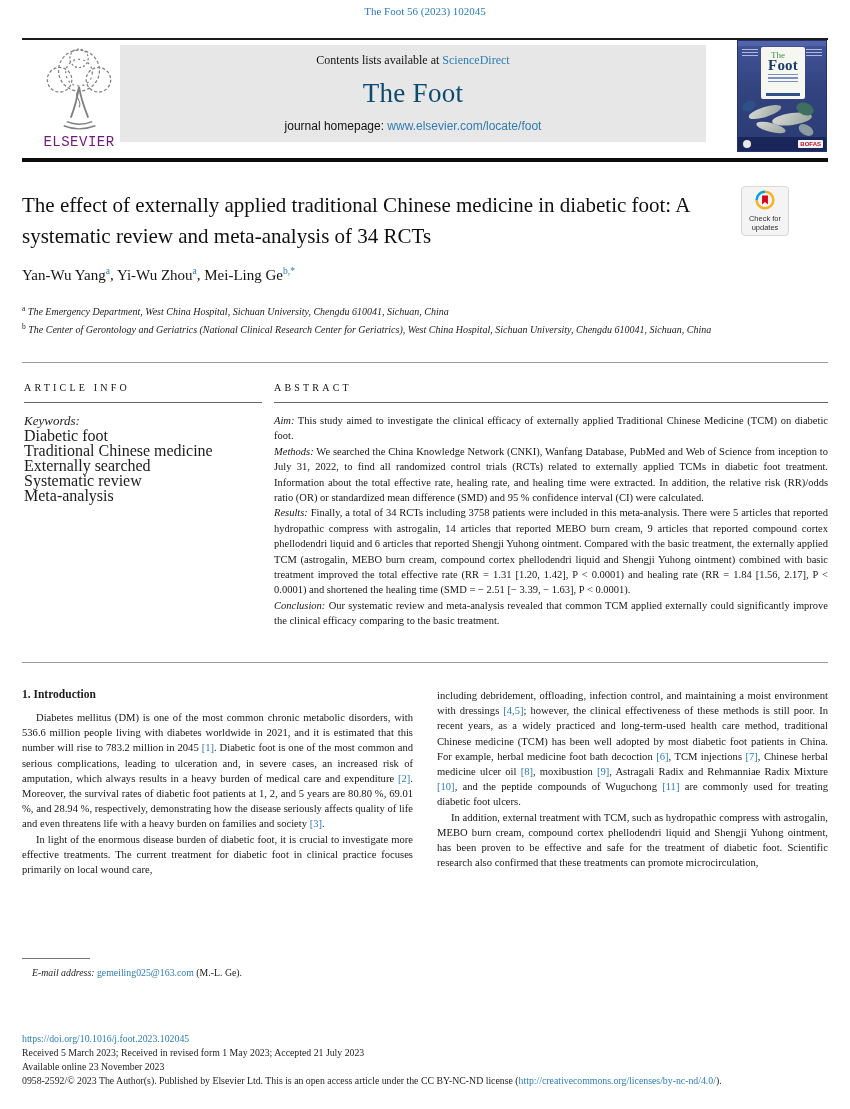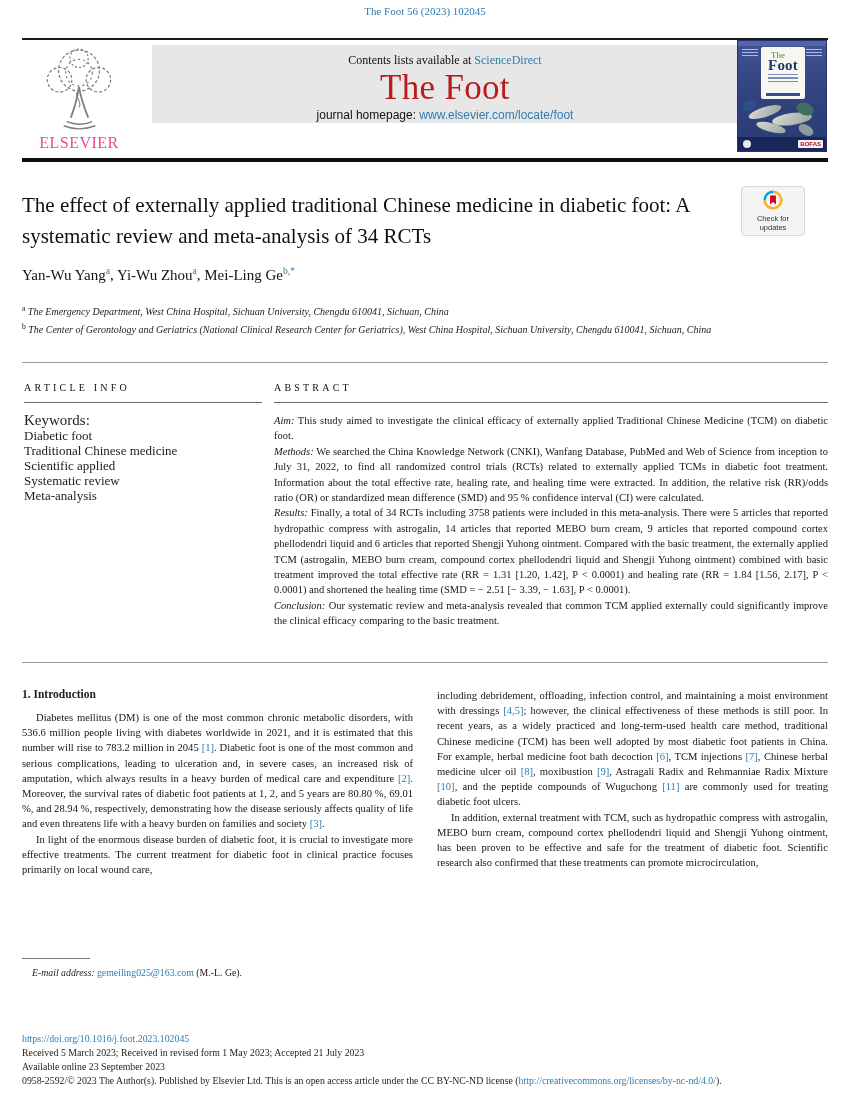--- a/index.html
+++ b/index.html
@@ -10,27 +10,27 @@
   .link{color:#2e7cb0;text-decoration:none;cursor:pointer;}
   .cite{color:#2e7cb0;margin-top:12px;}
 
   
   .journal-ref{left:0;top:5px;width:850px;text-align:center;font-size:11px;}
   .top-rule{left:22px;top:38px;width:806px;height:2px;background:#1a1a1a;}
   .thick-rule{left:22px;top:158px;width:806px;height:4px;background:#0d0d0d;}
 
   .els-logo{left:24px;top:44px;width:110px;height:112px;text-align:center;}
   .els-logo svg{display:block;margin:0 auto;}
-  .els-word{font-size:16px;letter-spacing:.5px;color:#ec4899;font-family:Liberation Serif, serif;margin-top:-2px;}
-
-  .head-box{left:152px;top:45px;width:586px;height:78px;background:#e7e7e7;
+  .els-word{font-size:14px;letter-spacing:.5px;color:#701a75;font-family:Liberation Mono, monospace;margin-top:-2px;}
+
+  .head-box{left:120px;top:45px;width:586px;height:97px;background:#e7e7e7;
             display:flex;flex-direction:column;justify-content:space-between;
             text-align:center;padding:8px 0 9px 0;box-sizing:border-box;}
   .contents-line{font-size:12px;color:#111;}
-  .head-title{font-size:35px;color:#b91c1c;letter-spacing:.3px;}
+  .head-title{font-size:27px;color:#0c4a6e;letter-spacing:.3px;}
   .homepage-line{font-family:"Liberation Sans",sans-serif;font-size:12px;color:#111;}
 
   
   .cover{left:737px;top:40px;width:90px;height:112px;background:linear-gradient(180deg,#42549a 0%,#33437f 45%,#2a3a72 100%);
          overflow:hidden;border:1px solid #27316b;box-sizing:border-box;}
   .cover-strip{position:absolute;left:0;top:0;width:100%;height:5px;background:#5a6cae;opacity:.7;}
   .cov-txt{position:absolute;width:16px;}
   .cov-txt i{display:block;height:1.5px;background:#cfd6ec;margin:1.5px 0;opacity:.8;}
   .cover-panel{position:absolute;left:23px;top:6px;width:44px;height:52px;background:#f7f7f2;border-radius:2px;text-align:center;}
   .cover-the{color:#3f8f45;font-size:9px;line-height:8px;margin-top:4px;margin-left:10px;text-align:left;}
@@ -39,38 +39,38 @@
   .cover-panel .panelbar{position:absolute;bottom:3px;left:5px;right:5px;height:3.5px;background:#33508e;}
   .bone{position:absolute;border-radius:50%;background:linear-gradient(135deg,#d8dcd6,#9aa39d);}
   .blob{position:absolute;border-radius:50%;}
   .cover-bot{position:absolute;bottom:0;left:0;width:100%;height:14px;background:#18265a;}
   .cover-bot .circ{position:absolute;left:5px;top:3px;width:8px;height:8px;border-radius:50%;background:#e8e8e8;}
   .bofas{position:absolute;right:3px;top:3px;background:#f2f2f2;border-radius:1px;
          font-family:"Liberation Sans",sans-serif;font-size:6px;font-weight:bold;color:#b5122e;padding:0 2px;line-height:8px;}
 
   
   .art-title{left:22px;top:190px;width:712px;font-size:21px;line-height:31px;color:#101010;}
-  .badge{left:741px;top:186px;width:64px;height:50px;background:#f4f4f4;border:1px solid #d8d8d8;border-radius:4px;
+  .badge{left:741px;top:186px;width:48px;height:50px;background:#f4f4f4;border:1px solid #d8d8d8;border-radius:4px;
          text-align:center;box-sizing:border-box;padding-top:3px;cursor:pointer;}
   .badge-txt{font-family:"Liberation Sans",sans-serif;font-size:7.5px;line-height:8.5px;color:#333;margin-top:1px;}
 
   .authors{left:22px;top:266px;width:740px;font-size:15px;color:#141414;}
   .authors sup{font-size:9.5px;}
   .affils{left:22px;top:302px;width:757px;font-size:10px;font-style:italic;line-height:14.5px;color:#222;}
   .affils sup{font-style:normal;font-size:7.5px;}
 
   .mid-rule{left:22px;top:362px;width:806px;height:1px;background:#9a9a9a;}
 
   
   .info-col{left:24px;top:382px;width:238px;}
   .abs-col{left:274px;top:382px;width:554px;}
   .sec-head{font-size:10px;letter-spacing:3.2px;color:#111;}
   .sec-rule{height:1px;background:#666;margin:9px 0 10px 0;}
-  .kw-label{font-size:15px;line-height:15px;}
-  .kw{font-size:13px;line-height:15px;}
+  .kw-label{font-size:13px;font-style:italic;line-height:15px;}
+  .kw{font-size:16px;line-height:15px;}
   .abs-par{font-size:10.5px;line-height:15.4px;text-align:justify;color:#161616;}
   .abs-par .plabel{font-style:italic;}
 
   .abs-bottom-rule{left:22px;top:662px;width:806px;height:1px;background:#9a9a9a;}
 
   
   .bodycols{left:22px;top:688px;width:806px;display:flex;gap:24px;}
   .bcol{width:391px;}
   .intro-head{font-size:11.5px;font-weight:bold;margin-bottom:10px;}
   .para{font-size:10.6px;line-height:15.2px;text-align:justify;color:#161616;}
@@ -185,21 +185,21 @@
   </div>
 
   <div class="abs mid-rule"></div>
 
   <div class="abs info-col">
     <div class="sec-head">ARTICLE INFO</div>
     <div class="sec-rule"></div>
     <div class="kw-label">Keywords:</div>
     <div class="kw">Diabetic foot</div>
     <div class="kw">Traditional Chinese medicine</div>
-    <div class="kw">Scientific applied</div>
+    <div class="kw">Externally searched</div>
     <div class="kw">Systematic review</div>
     <div class="kw">Meta-analysis</div>
   </div>
 
   <div class="abs abs-col">
     <div class="sec-head">ABSTRACT</div>
     <div class="sec-rule"></div>
     <div class="abs-par"><span class="plabel">Aim:</span><span> This study aimed to investigate the clinical efficacy of externally applied Traditional Chinese Medicine (TCM) on diabetic foot.</span></div>
     <div class="abs-par"><span class="plabel">Methods:</span><span> We searched the China Knowledge Network (CNKI), Wanfang Database, PubMed and Web of Science from inception to July 31, 2022, to find all randomized control trials (RCTs) related to externally applied TCMs in diabetic foot treatment. Information about the total effective rate, healing rate, and healing time were extracted. In addition, the relative risk (RR)/odds ratio (OR) or standardized mean difference (SMD) and 95 % confidence interval (CI) were calculated.</span></div>
     <div class="abs-par"><span class="plabel">Results:</span><span> Finally, a total of 34 RCTs including 3758 patients were included in this meta-analysis. There were 5 articles that reported hydropathic compress with astrogalin, 14 articles that reported MEBO burn cream, 9 articles that reported compound cortex phellodendri liquid and 6 articles that reported Shengji Yuhong ointment. Compared with the basic treatment, the externally applied TCM (astrogalin, MEBO burn cream, compound cortex phellodendri liquid and Shengji Yuhong ointment) combined with basic treatment improved the total effective rate (RR = 1.31 [1.20, 1.42], P &lt; 0.0001) and healing rate (RR = 1.84 [1.56, 2.17], P &lt; 0.0001) and shortened the healing time (SMD = − 2.51 [− 3.39, − 1.63], P &lt; 0.0001).</span></div>
@@ -221,17 +221,17 @@
   </div>
 
   <div class="abs fn">
     <div class="fn-sep"></div>
     <p class="ind"><i>E-mail address: </i><span class="link">gemeiling025@163.com</span><span> (M.-L. Ge).</span></p>
   </div>
 
   <div class="abs colophon">
     <div class="doi-line"><span class="link">https://doi.org/10.1016/j.foot.2023.102045</span></div>
     <div>Received 5 March 2023; Received in revised form 1 May 2023; Accepted 21 July 2023</div>
-    <div>Available online 23 September 2023</div>
+    <div>Available online 23 November 2023</div>
     <div><span>0958-2592/© 2023 The Author(s). Published by Elsevier Ltd. This is an open access article under the CC BY-NC-ND license (</span><span class="link">http://creativecommons.org/licenses/by-nc-nd/4.0/</span><span>).</span></div>
   </div>
 
 </div>
 
 </body></html>

